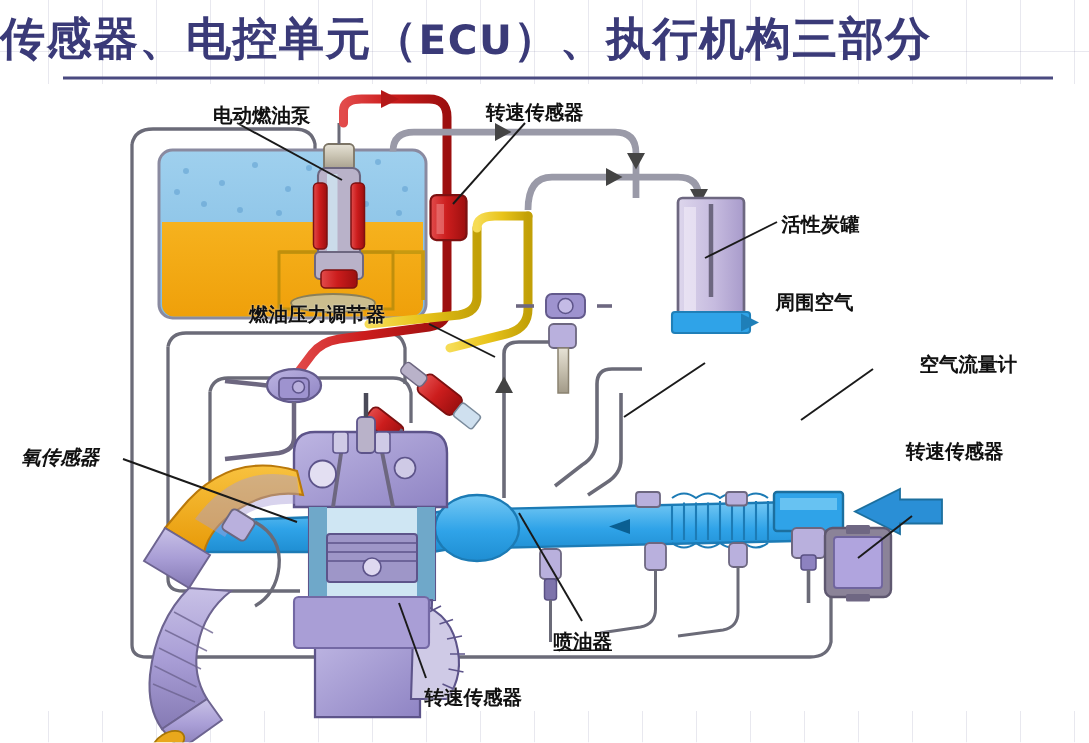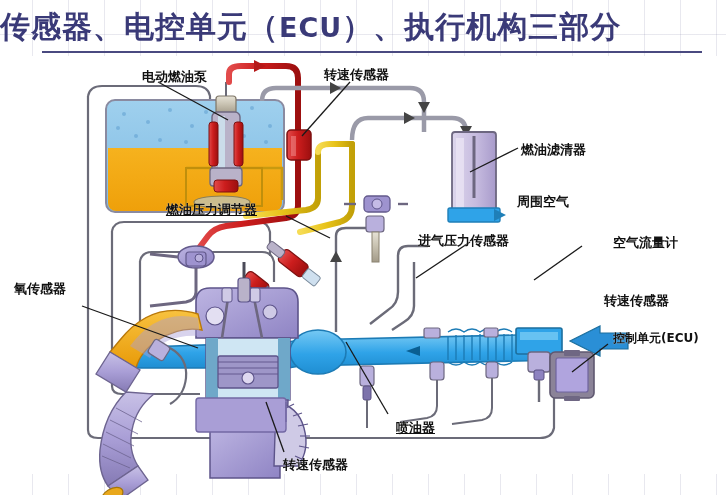--- a/index.html
+++ b/index.html
@@ -371,23 +371,21 @@
       <path d="M608 288 L572 316"></path>
       <path d="M82 250 L198 292"></path>
       <path d="M388 358 L346 286"></path>
       <path d="M284 396 L266 346"></path>
     </g>
   </svg>
 
   
   <div class="lbl" style="left:98px;top:12px;padding-left:44px;">电动燃油泵</div>
   <div class="lbl" style="left:324px;top:10px;">转速传感器</div>
-  <div class="lbl" style="left:521px;top:85px;">燃油滤清器</div>
+  <div class="lbl" style="left:521px;top:85px;">活性炭罐</div>
   <div class="lbl" style="left:517px;top:137px;text-align:center;">周围空气</div>
-  <div class="lbl" style="left:166px;top:145px;text-decoration:underline;">燃油压力调节器</div>
-  <div class="lbl" style="left:418px;top:176px;">进气压力传感器</div>
+  <div class="lbl" style="left:166px;top:145px;">燃油压力调节器</div>
   <div class="lbl" style="left:585px;top:178px;margin-left:28px;">空气流量计</div>
   <div class="lbl" style="left:604px;top:236px;">转速传感器</div>
-  <div class="lbl small" style="left:613px;top:274px;">控制单元(ECU)</div>
-  <div class="lbl" style="left:14px;top:224px;">氧传感器</div>
-  <div class="lbl" style="left:396px;top:363px;text-decoration:underline;">喷油器</div>
+  <div class="lbl" style="left:14px;top:240px;font-style:italic;">氧传感器</div>
+  <div class="lbl" style="left:369px;top:363px;text-decoration:underline;">喷油器</div>
   <div class="lbl" style="left:247px;top:400px;margin-left:36px;">转速传感器</div>
 </div>
 
 </body></html>

